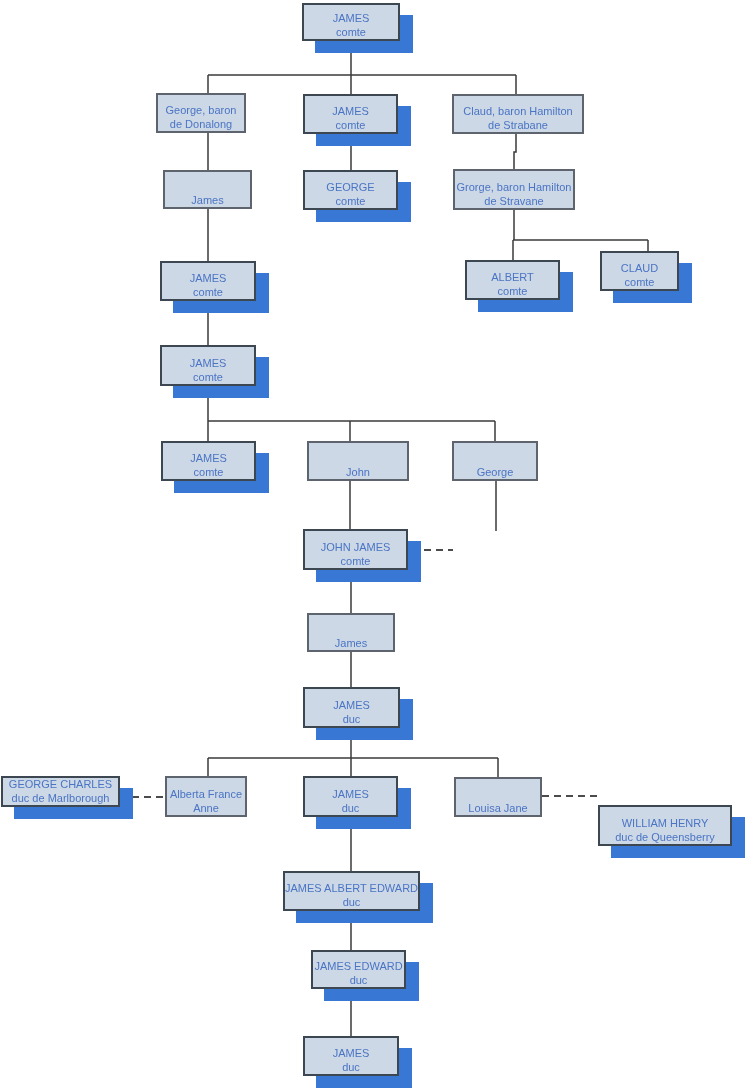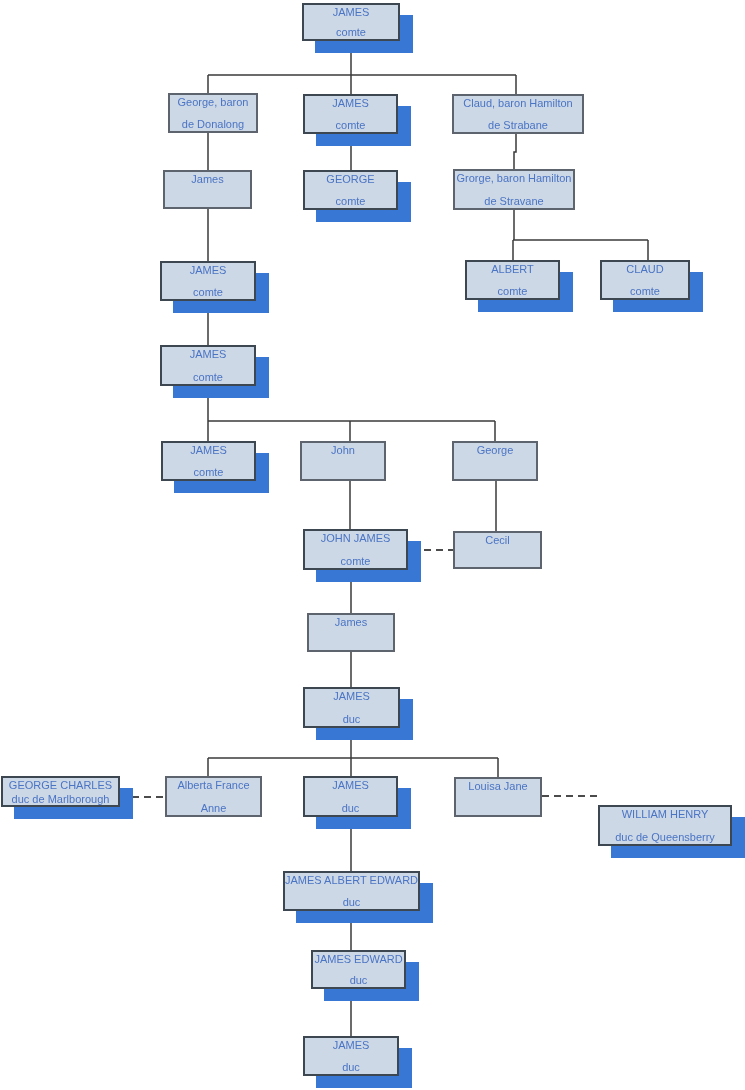--- a/index.html
+++ b/index.html
@@ -13,21 +13,21 @@
   }
   #wires { position: absolute; left: 0; top: 0; width: 745px; height: 1090px; }
   .node {
     position: absolute;
     box-sizing: border-box;
     background: var(--node_fill, #cdd8e6);
     border: 2px solid var(--node_border_plain, #5d646d);
     display: flex;
     flex-direction: column;
     align-items: center;
-    justify-content: space-between;
+    justify-content: flex-end;
     text-align: center;
     font-size: 11px;
     line-height: 14px;
     color: var(--text, #4a74c4);
     z-index: 2;
   }
   .node.sh {
     border-color: var(--node_border, #3d4752);
     box-shadow: 13px 12px 0 0 var(--shadow, #3878d4);
   }
@@ -77,21 +77,21 @@
       <path d="M120,797 H165"></path>
       <path d="M542,796 H598"></path>
     </g>
   </svg>
 
   <div class="node sh" style="left:302px;top:3px;width:98px;height:38px">
       <span>JAMES</span>
       <span>comte</span>
     </div>
 
-  <div class="node" style="left:168px;top:93px;width:90px;height:40px">
+  <div class="node" style="left:156px;top:93px;width:90px;height:40px">
       <span>George, baron</span>
       <span>de Donalong</span>
     </div>
   <div class="node sh" style="left:303px;top:94px;width:95px;height:40px">
       <span>JAMES</span>
       <span>comte</span>
     </div>
   <div class="node" style="left:452px;top:94px;width:132px;height:40px">
       <span>Claud, baron Hamilton</span>
       <span>de Strabane</span>
@@ -110,63 +110,60 @@
     </div>
 
   <div class="node sh" style="left:160px;top:261px;width:96px;height:40px">
       <span>JAMES</span>
       <span>comte</span>
     </div>
   <div class="node sh" style="left:465px;top:260px;width:95px;height:40px">
       <span>ALBERT</span>
       <span>comte</span>
     </div>
-  <div class="node sh" style="left:600px;top:260px;width:90px;height:40px">
+  <div class="node sh" style="left:600px;top:251px;width:79px;height:40px">
       <span>CLAUD</span>
       <span>comte</span>
     </div>
 
   <div class="node sh" style="left:160px;top:345px;width:96px;height:41px">
       <span>JAMES</span>
       <span>comte</span>
     </div>
 
   <div class="node sh" style="left:161px;top:441px;width:95px;height:40px">
       <span>JAMES</span>
       <span>comte</span>
     </div>
-  <div class="node" style="left:300px;top:441px;width:86px;height:40px">
+  <div class="node" style="left:307px;top:441px;width:102px;height:40px">
       <span>John</span>
     </div>
   <div class="node" style="left:452px;top:441px;width:86px;height:40px">
       <span>George</span>
     </div>
 
   <div class="node sh" style="left:303px;top:529px;width:105px;height:41px">
       <span>JOHN JAMES</span>
       <span>comte</span>
-    </div>
-  <div class="node" style="left:453px;top:531px;width:89px;height:38px">
-      <span>Cecil</span>
     </div>
 
   <div class="node" style="left:307px;top:613px;width:88px;height:39px">
       <span>James</span>
     </div>
 
   <div class="node sh" style="left:303px;top:687px;width:97px;height:41px">
       <span>JAMES</span>
       <span>duc</span>
     </div>
 
   <div class="node sh" style="left:1px;top:776px;width:119px;height:31px">
       <span>GEORGE CHARLES</span>
       <span>duc de Marlborough</span>
     </div>
-  <div class="node" style="left:165px;top:776px;width:97px;height:41px">
+  <div class="node" style="left:165px;top:776px;width:82px;height:41px">
       <span>Alberta France</span>
       <span>Anne</span>
     </div>
   <div class="node sh" style="left:303px;top:776px;width:95px;height:41px">
       <span>JAMES</span>
       <span>duc</span>
     </div>
   <div class="node" style="left:454px;top:777px;width:88px;height:40px">
       <span>Louisa Jane</span>
     </div>

